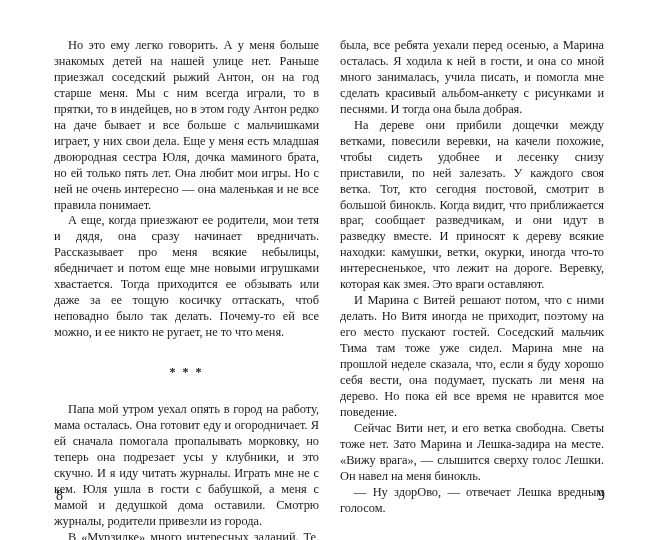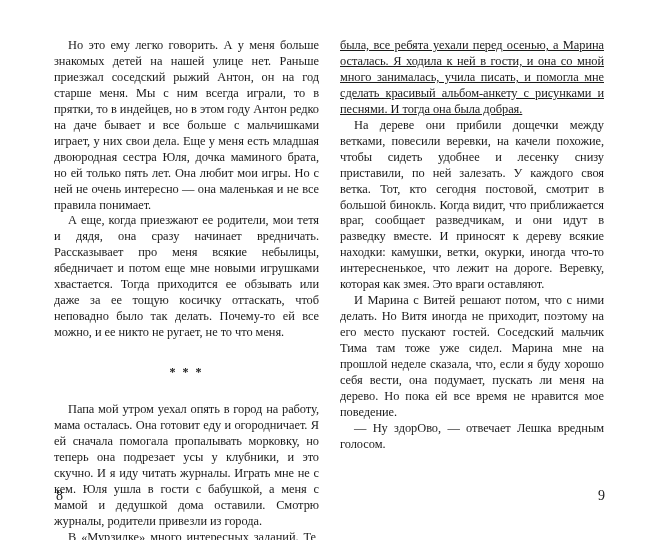--- a/index.html
+++ b/index.html
@@ -17,21 +17,21 @@
     .page.right { left: 340px; width: 264px; }
     .text p {
       margin: 0;
       font-size: 12.4px;
       line-height: 15.95px;
       text-align: justify;
       text-indent: 14px;
       hyphens: manual;
       letter-spacing: -0.05px;
     }
-    .text p.cont { text-indent: 0; text-decoration: underline; }
+    .text p.cont { text-indent: 0; }
     .stars {
       text-align: center;
       font-size: 12px;
       font-weight: bold;
       letter-spacing: 2px;
       margin: 24px 0 23px 0;
       height: 14px;
       line-height: 14px;
     }
     .pagenum {
@@ -55,18 +55,19 @@
     <p>Папа мой утром уехал опять в город на работу, мама осталась. Она готовит еду и огородничает. Я ей сначала помогала пропалывать морковку, но теперь она подрезает усы у клубники, и это скучно. И я иду читать журналы. Играть мне не с кем. Юля ушла в гости с бабушкой, а меня с мамой и дедушкой дома оставили. Смотрю журналы, родители привезли из города.</p>
     <p>В «Мурзилке» много интересных заданий. Те, кто журнал делает, так придумали, что хотя у детей каникулы, им все равно дают задания по разным предметам в каждом номере. Только интереснее, чем в школе. Я люблю учиться. Мне скучно на даче. Жалко, заданий мало, я почти все уже сделала...</p>
 
   </div>
   <div class="pagenum left">8</div>
 
   <div class="page right text">
     <p class="cont">была, все ребята уехали перед осенью, а Марина осталась. Я ходила к ней в гости, и она со мной много занималась, учила писать, и помогла мне сделать красивый альбом-анкету с рисунками и песнями. И тогда она была добрая.</p>
     <p>На дереве они прибили дощечки между ветками, повесили веревки, на качели похожие, чтобы сидеть удобнее и лесенку снизу приставили, по ней залезать. У каждого своя ветка. Тот, кто сегодня постовой, смотрит в большой бинокль. Когда видит, что приближается враг, сообщает разведчикам, и они идут в разведку вместе. И приносят к дереву всякие находки: камушки, ветки, окурки, иногда что-то интересненькое, что лежит на дороге. Веревку, которая как змея. Это враги оставляют.</p>
     <p>И Марина с Витей решают потом, что с ними делать. Но Витя иногда не приходит, поэтому на его место пускают гостей. Соседский мальчик Тима там тоже уже сидел. Марина мне на прошлой неделе сказала, что, если я буду хорошо себя вести, она подумает, пускать ли меня на дерево. Но пока ей все время не нравится мое поведение.</p>
+    <p>Сейчас Вити нет, и его ветка свободна. Светы тоже нет. Зато Марина и Лешка-задира на месте. «Вижу врага», — слышится сверху голос Лешки. Он навел на меня бинокль.</p>
     <p>— Ну здорОво, — отвечает Лешка вредным голосом.</p>
 
   </div>
   <div class="pagenum right">9</div>
 
 </div>
 
 </body></html>

